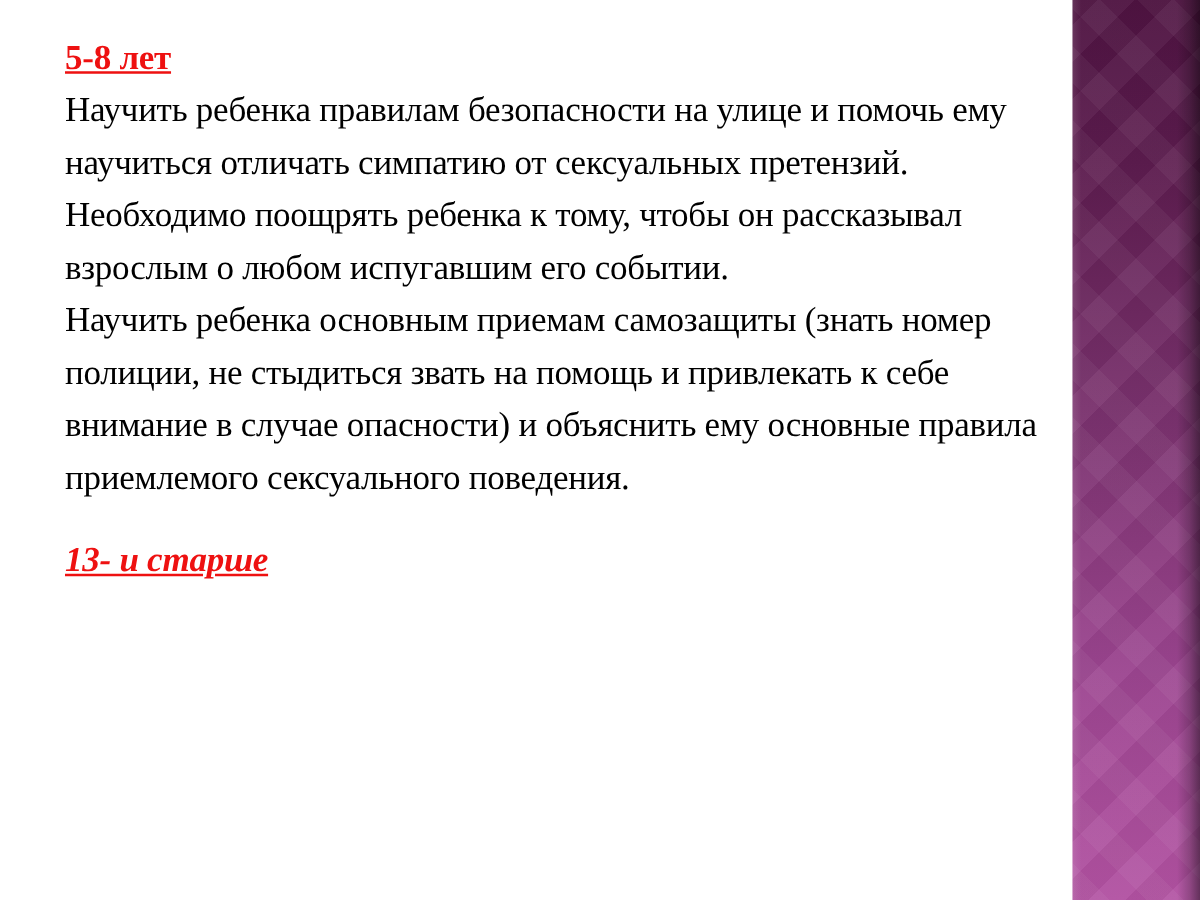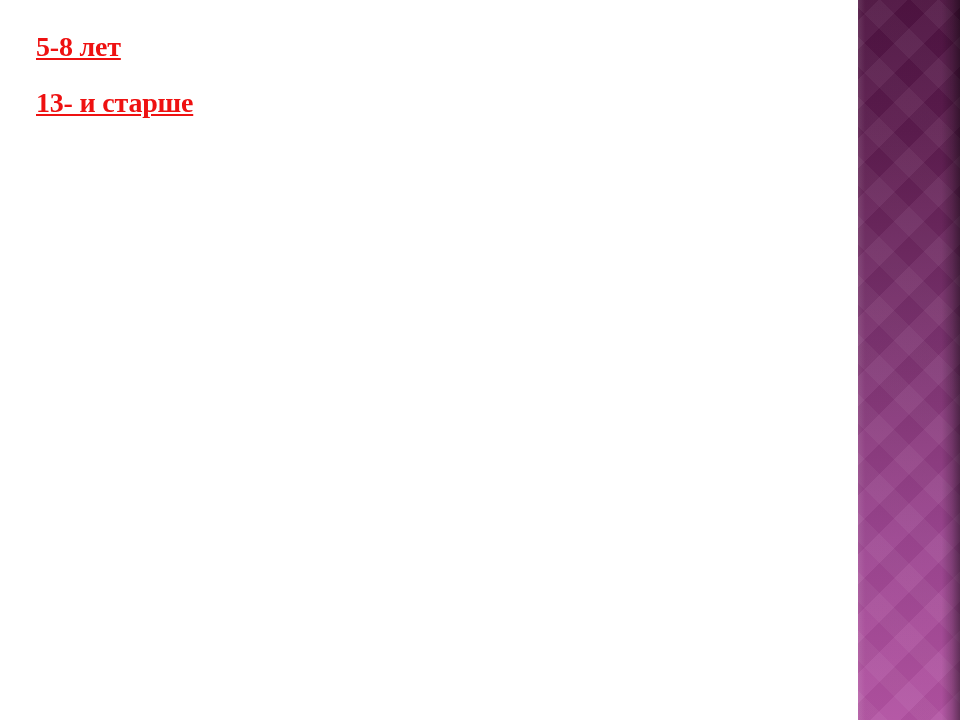--- a/index.html
+++ b/index.html
@@ -47,21 +47,21 @@
       linear-gradient(to bottom,
         #4e1341 0%,
         #5c1c4e 18%,
         #7c3370 48%,
         #9c4590 75%,
         #b252a2 100%);
   }
 
   .text-block {
     position: absolute;
-    left: 36px;
+    left: 52px;
     top: 26px;
     width: 822px;
     font-size: 28px;
     line-height: 42px;
     color: #000000;
     letter-spacing: -0.2px;
   }
 
   .section-heading {
     color: #ee1111;
@@ -70,35 +70,38 @@
     margin: 0;
     font-size: 28px;
     line-height: 42px;
   }
 
   .section-body {
     margin: 0;
   }
 
   .gap-before-heading {
-    margin-top: 14px;
+    margin-top: 24px;
+    font-style: italic;
   }
   .gap-before-body {
     margin-top: 22px;
   }
 </style>
 </head>
 <body>
 
 <div class="slide">
 
   <div class="text-block">
 
     <p class="section-heading">5-8 лет</p>
+    <p class="section-body">Научить ребенка правилам безопасности на улице и помочь ему научиться отличать симпатию от сексуальных претензий. Необходимо поощрять ребенка к тому, чтобы он рассказывал взрослым о любом испугавшим его событии.</p>
 
+    <p class="section-body">Научить ребенка основным приемам самозащиты (знать номер полиции, не стыдиться звать на помощь и привлекать к себе внимание в случае опасности) и объяснить ему основные правила приемлемого сексуального поведения.</p>
 
     <p class="section-heading gap-before-heading">13- и старше</p>
 
   </div>
 
   <div class="stripe"></div>
 
 </div>
 
 </body></html>

